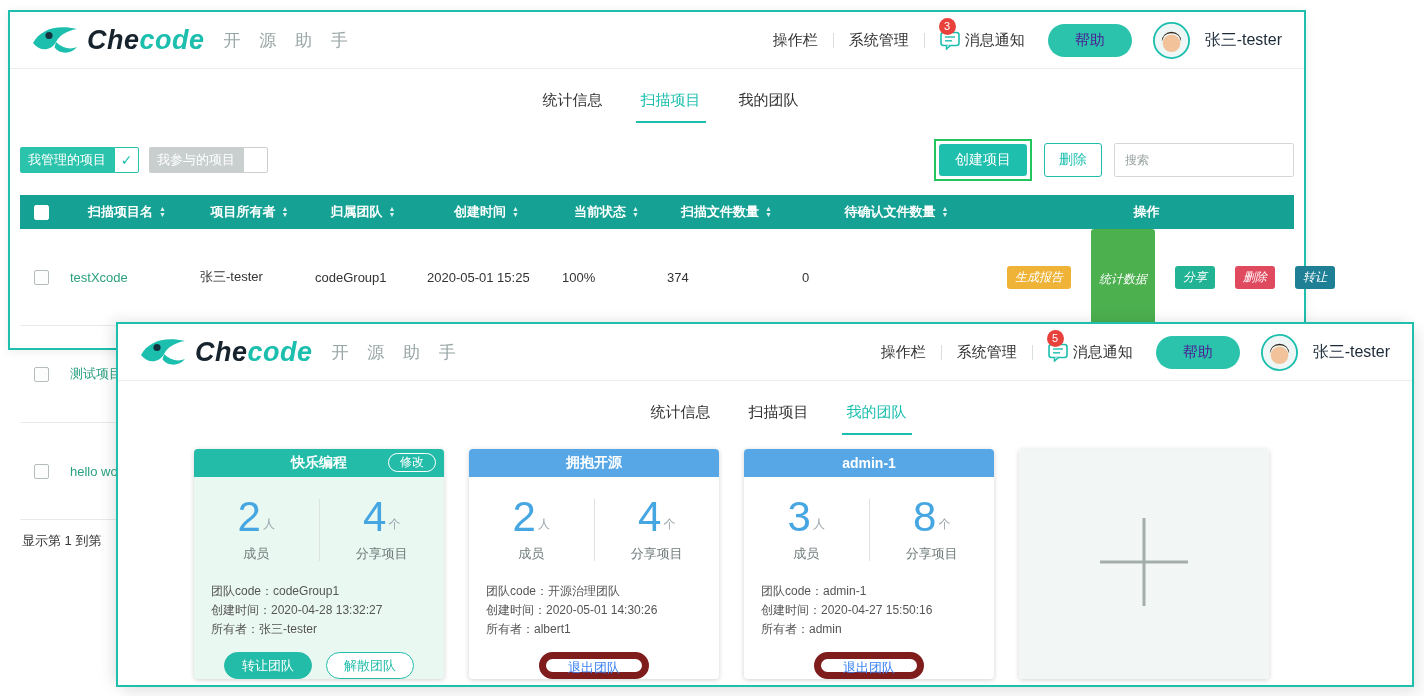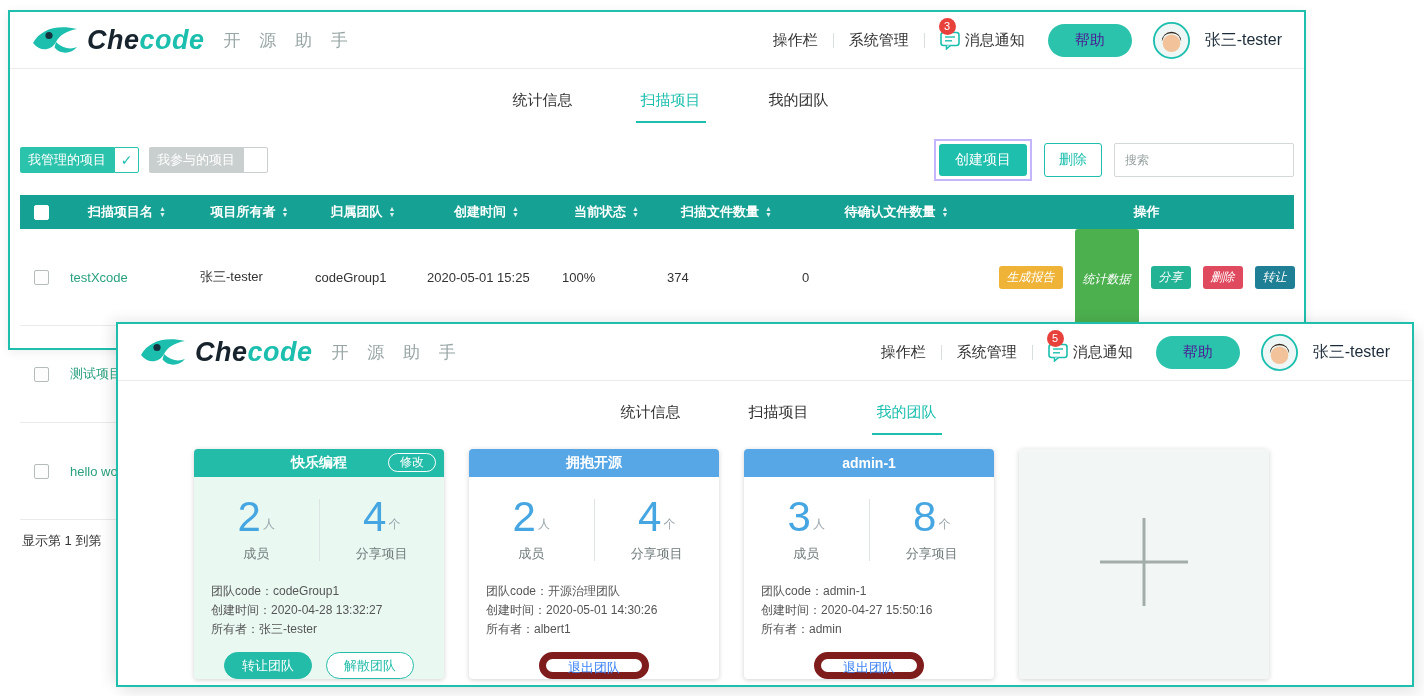--- a/index.html
+++ b/index.html
@@ -24,57 +24,57 @@
   .vdiv{width:1px;height:15px;background:#d9dede;}
   .notify{position:relative;display:flex;align-items:center;gap:5px;text-decoration:none;cursor:pointer;}
   .badge{position:absolute;top:-13px;left:-1px;min-width:17px;height:17px;padding:0 2px;border-radius:9px;background:#e8413c;color:#fff;font-size:11px;display:flex;align-items:center;justify-content:center;box-sizing:border-box;}
   .msg-icon svg{display:block;}
   .help-btn{margin-left:8px;height:33px;padding:0 27px;border-radius:17px;border:none;background:#2bc3ab;color:#4c1d95;font-size:15px;cursor:pointer;}
   .avatar{width:37px;height:37px;margin-left:6px;}
   .avatar svg{display:block;}
   .username{font-size:16px;color:#1b2a38;}
 
   
-  .tabs{display:flex;justify-content:center;gap:58px;margin-top:22px;height:32px;padding-left:27px;}
+  .tabs{display:flex;justify-content:center;gap:28px;margin-top:22px;height:32px;padding-left:27px;}
   .tab{font-size:15px;color:#333;padding:0 5px 10px;cursor:pointer;text-decoration:none;}
   .tab.active{color:#1cbfae;border-bottom:2px solid #1cbfae;}
 
   
   .ctrl-row{display:flex;align-items:center;margin:16px 10px 0;}
   .filters{display:flex;gap:10px;justify-content:space-between;}
   .toggle{display:inline-flex;height:26px;cursor:pointer;}
   .tg-label{padding:0 8px;font-size:13px;color:#fff;display:flex;align-items:center;border-radius:2px 0 0 2px;}
   .toggle.on .tg-label{background:#2bc3ab;}
   .toggle.off .tg-label{background:#c9cfce;}
   .tg-box{width:25px;background:#fff;display:flex;align-items:center;justify-content:center;border-radius:0 2px 2px 0;box-sizing:border-box;}
   .toggle.on .tg-box{border:1px solid #2bc3ab;}
   .toggle.off .tg-box{border:1px solid #c9cfce;}
   .tg-box.checked::before{content:"✓";color:#1cbfae;font-size:14px;font-weight:bold;}
   .actions{margin-left:auto;display:flex;align-items:center;gap:12px;}
-  .red-annot{display:inline-block;border:2px solid #c4b5fd;padding:3px;}
+  .red-annot{display:inline-block;border:2px solid #22c55e;padding:3px;}
   .create-btn{height:32px;padding:0 16px;background:#1fbfae;border:none;border-radius:3px;color:#fff;font-size:14px;cursor:pointer;}
   .del-btn{height:34px;padding:0 14px;background:#fff;border:1px solid #1fbfae;border-radius:3px;color:#1fbfae;font-size:14px;cursor:pointer;}
   .search{width:158px;height:32px;border:1px solid #d4d8d8;border-radius:2px;padding:0 10px;font-size:12px;color:#333;outline:none;}
   .search::placeholder{color:#9aa3a3;}
 
   
   .grid{width:calc(100% - 20px);margin:14px 10px 0;border-collapse:collapse;table-layout:fixed;}
   .grid thead th{background:#15a294;color:#fff;font-size:13px;font-weight:bold;height:34px;padding:0;}
   .thi{display:flex;align-items:center;justify-content:center;}
   .sort{display:inline-flex;flex-direction:column;align-items:center;margin-left:6px;cursor:pointer;}
   .sort::before{content:"▲";font-size:7px;line-height:6px;color:rgba(255,255,255,.85);}
   .sort::after{content:"▼";font-size:7px;line-height:6px;color:rgba(255,255,255,.85);}
   .grid tbody td{font-size:13px;color:#333;height:28px;border-bottom:1px solid #eaeaea;padding:0 8px;text-align:left;vertical-align:middle;}
   .col-cb{width:42px;text-align:center;}
   .grid tbody td.col-cb{text-align:center;padding:0;}
   .cb{width:13px;height:13px;border:1px solid #b5bcbc;background:#fdfdfd;display:inline-block;border-radius:2px;vertical-align:middle;cursor:pointer;}
   .cb.head{border:1px solid #fff;background:#fff;}
   .pname{color:#2aa07f;text-decoration:none;cursor:pointer;}
   td.ops{padding:0 4px;}
-  .ops-wrap{display:flex;gap:12px;justify-content:center;align-items:center;}
+  .ops-wrap{display:flex;gap:20px;align-items:center;}
   .act{font-size:12px;font-style:italic;color:#fff;padding:3px 8px;border:none;border-radius:3px;white-space:nowrap;cursor:pointer;}
   .act.report{background:#efb338;}
   .act.stats{background:#4cb04f;}
   .act.share{background:#22b294;}
   .act.del{background:#e04a5e;}
   .act.transfer{background:#1e7f95;}
   .footer-note{margin:12px 12px 0;font-size:13px;color:#333;}
 
   
   .cards{display:flex;gap:25px;padding-left:76px;margin-top:14px;}

